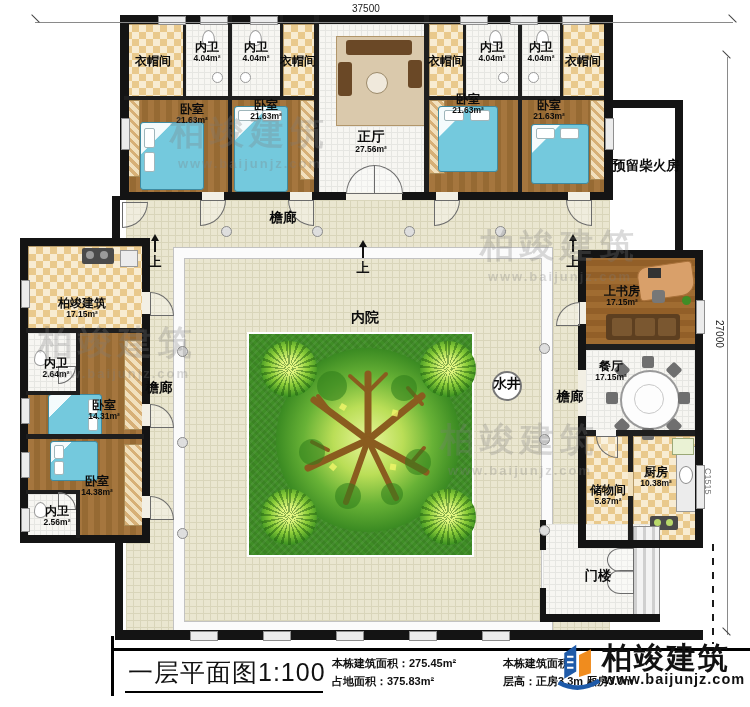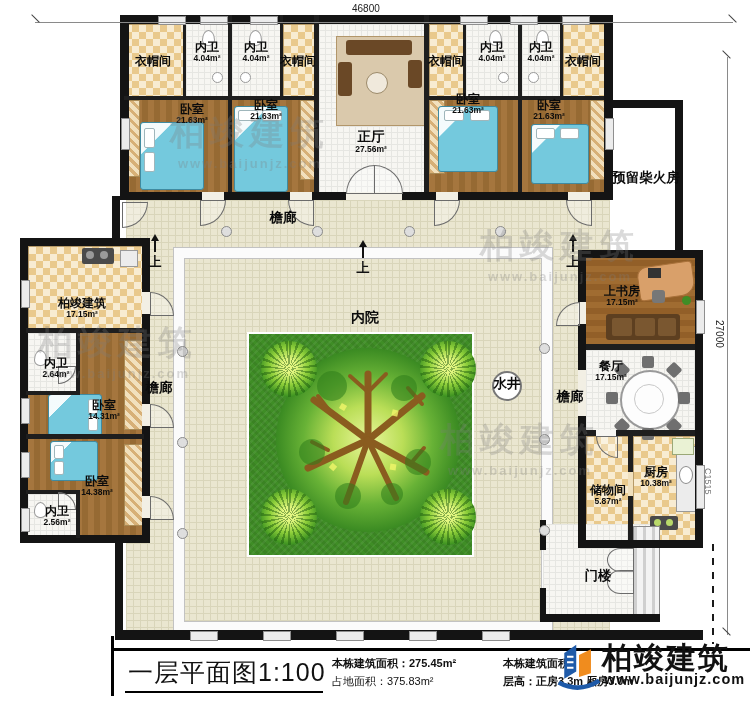--- a/index.html
+++ b/index.html
@@ -63,21 +63,21 @@
   .sink{position:absolute;width:9px;height:9px;border-radius:50%;background:#fff;border:1px solid #9a9a9a;z-index:20}
   .well{position:absolute;width:26px;height:26px;border-radius:50%;background:#fff;border:2px solid #777;z-index:22}
   .tb-text{position:absolute;z-index:60;white-space:nowrap}
 </style>
 </head>
 <body>
 
 <div class="dline" style="left:35px;top:22px;width:698px;height:1px"></div>
 <div class="tick" style="left:30px;top:18px"></div>
 <div class="tick" style="left:727px;top:18px"></div>
-<div class="dim" style="left:352px;top:3px">46800</div>
+<div class="dim" style="left:352px;top:3px">37500</div>
 <div class="dline" style="left:727px;top:57px;width:1px;height:578px"></div>
 <div class="tick" style="left:721px;top:54px"></div>
 <div class="tick" style="left:721px;top:631px"></div>
 <div class="dim" style="left:714px;top:320px;writing-mode:vertical-rl">27000</div>
 <div class="dim" style="left:703px;top:468px;writing-mode:vertical-rl;font-size:9px;color:#777">C1515</div>
 
 <div class="tile" style="left:126px;top:200px;width:484px;height:432px"></div>
 <div class="band" style="left:174px;top:248px;width:358px;height:364px"></div>
 <div class="grass" style="left:247px;top:332px;width:223px;height:221px"></div>
 
@@ -354,21 +354,21 @@
 <div class="rl" style="left:298px;top:62px"><span>衣帽间</span></div>
 <div class="rl" style="left:446px;top:62px"><span>衣帽间</span></div>
 <div class="rl" style="left:492px;top:52px"><span>内卫</span><em>4.04m²</em></div>
 <div class="rl" style="left:541px;top:52px"><span>内卫</span><em>4.04m²</em></div>
 <div class="rl" style="left:583px;top:62px"><span>衣帽间</span></div>
 <div class="rl" style="left:192px;top:114px"><span>卧室</span><em>21.63m²</em></div>
 <div class="rl" style="left:266px;top:110px"><span>卧室</span><em>21.63m²</em></div>
 <div class="rl" style="left:468px;top:104px"><span>卧室</span><em>21.63m²</em></div>
 <div class="rl" style="left:549px;top:110px"><span>卧室</span><em>21.63m²</em></div>
 <div class="rl big" style="left:371px;top:142px"><span>正厅</span><em>27.56m²</em></div>
-<div class="rl big" style="left:646px;top:178px"><span>预留柴火房</span></div>
+<div class="rl big" style="left:646px;top:166px"><span>预留柴火房</span></div>
 <div class="rl" style="left:82px;top:308px"><span>柏竣建筑</span><em>17.15m²</em></div>
 <div class="rl" style="left:56px;top:368px"><span>内卫</span><em>2.64m²</em></div>
 <div class="rl" style="left:104px;top:410px"><span>卧室</span><em>14.31m²</em></div>
 <div class="rl" style="left:97px;top:486px"><span>卧室</span><em>14.38m²</em></div>
 <div class="rl" style="left:57px;top:516px"><span>内卫</span><em>2.56m²</em></div>
 <div class="rl" style="left:622px;top:296px"><span>上书房</span><em>17.15m²</em></div>
 <div class="rl" style="left:611px;top:371px"><span>餐厅</span><em>17.15m²</em></div>
 <div class="rl" style="left:608px;top:495px"><span>储物间</span><em>5.87m²</em></div>
 <div class="rl" style="left:656px;top:477px"><span>厨房</span><em>10.38m²</em></div>
 <div class="rl big" style="left:598px;top:576px"><span>门楼</span></div>
@@ -384,21 +384,21 @@
 <div class="wm" style="left:250px;top:140px"><b>柏竣建筑</b><i>www.baijunjz.com</i></div>
 <div class="wm" style="left:560px;top:253px"><b>柏竣建筑</b><i>www.baijunjz.com</i></div>
 <div class="wm" style="left:118px;top:350px"><b>柏竣建筑</b><i>www.baijunjz.com</i></div>
 <div class="wm" style="left:520px;top:447px"><b>柏竣建筑</b><i>www.baijunjz.com</i></div>
 
 <div class="abs" style="left:112px;top:648px;width:638px;height:3px;background:#000;z-index:60"></div>
 <div class="abs" style="left:111px;top:636px;width:3px;height:60px;background:#000;z-index:60"></div>
 <div class="tb-text" style="left:128px;top:656px;font-size:25px;letter-spacing:1px">一层平面图1:100</div>
 <div class="abs" style="left:125px;top:691px;width:198px;height:2px;background:#000;z-index:60"></div>
 <div class="tb-text" style="left:332px;top:656px;font-size:11px;font-weight:700"><span>本栋建筑面积：</span><span>275.45m²</span></div>
-<div class="tb-text" style="left:332px;top:674px;font-size:11px;font-weight:400"><span>占地面积：</span><span>375.83m²</span></div>
+<div class="tb-text" style="left:332px;top:674px;font-size:11px;font-weight:700"><span>占地面积：</span><span>375.83m²</span></div>
 <div class="tb-text" style="left:503px;top:656px;font-size:11px;font-weight:700"><span>本栋建筑面积：</span></div>
 <div class="tb-text" style="left:503px;top:674px;font-size:11px;font-weight:700"><span>层高：</span><span>正房3.3m 厢房3.0m</span></div>
 
 <svg class="abs" style="left:556px;top:636px;z-index:62" width="46" height="58" viewBox="0 0 50 62">
   <path d="M9 46 V18 L22 9 V38 Z" fill="#1e5aa8"></path>
   <path d="M25 44 V20 L38 14 V40 Z" fill="#f08c1e"></path>
   <g stroke="#fff" stroke-width="2">
       <path d="M12 22 h7 M12 28 h7 M12 34 h7"></path>
     </g>
   <path d="M3 50 Q25 62 47 48" stroke="#1e5aa8" stroke-width="5" fill="none"></path>

